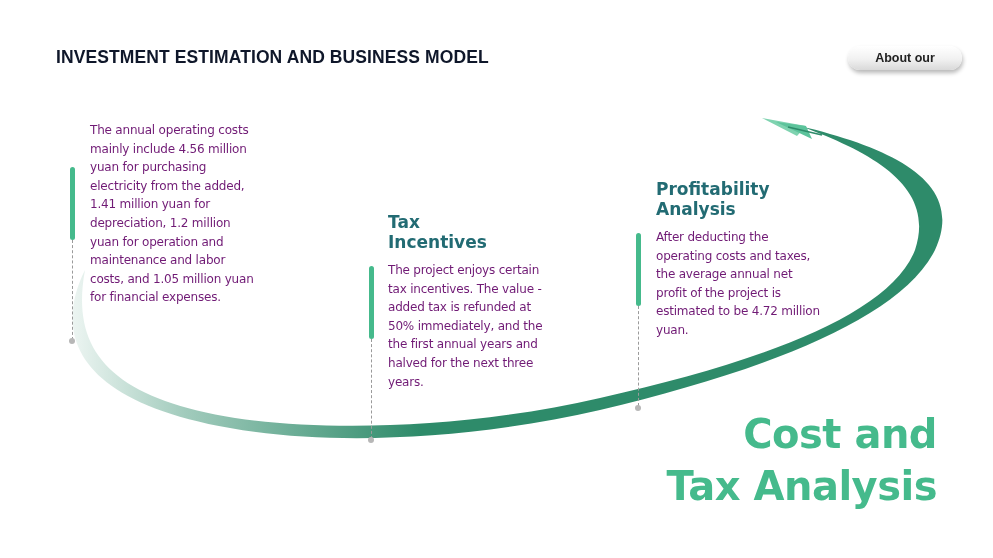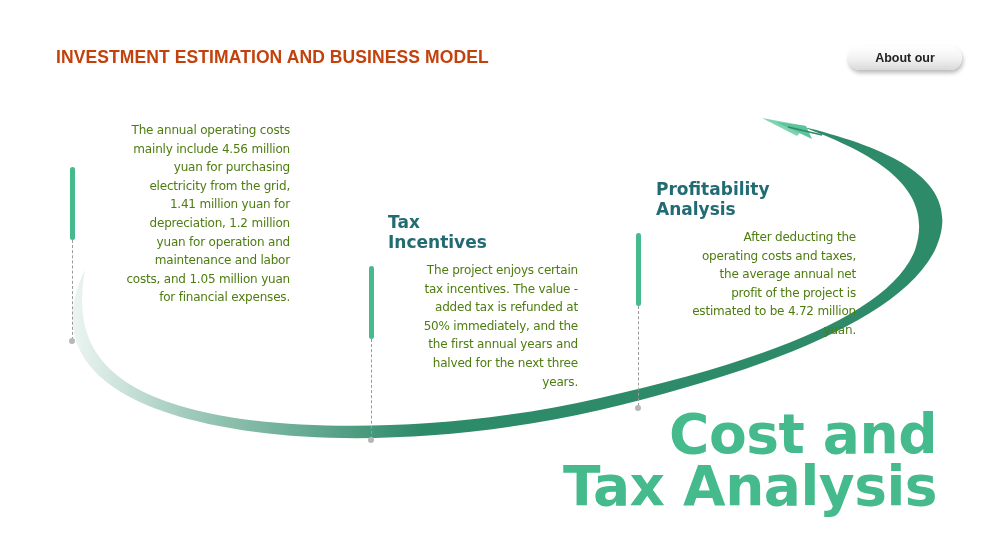--- a/index.html
+++ b/index.html
@@ -1,29 +1,29 @@
 <!DOCTYPE html>
 <html><head>
 <meta charset="utf-8">
 <style>
   html, body { margin:0; padding:0; background:#ffffff; }
   body { width:993px; height:558px; position:relative; overflow:hidden; font-family:"DejaVu Sans", sans-serif; }
-  .page-title { position:absolute; left:56px; top:47px; font-family:"Liberation Sans", sans-serif; font-weight:bold; font-size:17.5px; color:#c2410c; letter-spacing:0.1px; }
+  .page-title { position:absolute; left:56px; top:47px; font-family:"Liberation Sans", sans-serif; font-weight:bold; font-size:17.5px; color:#0f172a; letter-spacing:0.1px; }
   .about-btn { position:absolute; left:848px; top:46px; width:114px; height:24px; border-radius:12px;
     background:linear-gradient(180deg,#ffffff 0%,#f1f1f1 55%,#d9d9d9 100%);
     box-shadow:1px 3px 4px rgba(0,0,0,0.28); display:flex; align-items:center; justify-content:center;
     font-family:"Liberation Sans", sans-serif; font-weight:bold; font-size:12.5px; color:#222; cursor:pointer; }
   svg.arc { position:absolute; left:0; top:0; }
   .section { position:absolute; }
   .sec-title { font-family:"DejaVu Sans", sans-serif; font-weight:bold; color:#226b73; font-size:17px; line-height:20px; }
-  .sec-body { font-family:"DejaVu Sans", sans-serif; color:#4d7c0f; font-size:12px; line-height:18.6px; letter-spacing:-0.2px;text-align:right; }
+  .sec-body { font-family:"DejaVu Sans", sans-serif; color:#701a75; font-size:12px; line-height:18.6px; letter-spacing:-0.2px; }
   .bar { position:absolute; width:5px; border-radius:3px; background:#45ba8c; }
   .dash { position:absolute; width:0; border-left:1.3px dashed #9a9a9a; }
   .dot { position:absolute; width:6px; height:6px; border-radius:50%; background:#b7b7b7; }
-  .big-title { position:absolute; right:56px; top:408px; text-align:right; font-family:"DejaVu Sans", sans-serif; font-weight:bold; color:#45ba8c; font-size:55px; line-height:52px; letter-spacing:-0.5px; }
+  .big-title { position:absolute; right:56px; top:408px; text-align:right; font-family:"DejaVu Sans", sans-serif; font-weight:bold; color:#45ba8c; font-size:40px; line-height:52px; letter-spacing:-0.5px; }
 </style>
 </head>
 <body>
 
 <div class="page-title">INVESTMENT ESTIMATION AND BUSINESS MODEL</div>
 <div class="about-btn">About our</div>
 
 <svg class="arc" width="993" height="558" viewBox="0 0 993 558">
   <defs>
     <linearGradient id="arcGrad" x1="60" y1="0" x2="420" y2="0" gradientUnits="userSpaceOnUse">
@@ -49,21 +49,21 @@
     <path d="M 776 122 L 806 126 L 812 139 Z" fill="#5cc39b"></path>
     <path d="M 788 127 L 822 135" stroke="#2e8b6a" stroke-width="1.5" fill="none"></path>
   </g>
 </svg>
 
 <div class="section" style="left:90px; top:113px; width:200px;">
   <div class="sec-body" style="margin-top:8px;">
     <div>The annual operating costs</div>
     <div>mainly include 4.56 million</div>
     <div>yuan for purchasing</div>
-    <div>electricity from the grid,</div>
+    <div>electricity from the added,</div>
     <div>1.41 million yuan for</div>
     <div>depreciation, 1.2 million</div>
     <div>yuan for operation and</div>
     <div>maintenance and labor</div>
     <div>costs, and 1.05 million yuan</div>
     <div>for financial expenses.</div>
   </div>
 </div>
 <div class="bar" style="left:70px; top:167px; height:73px;"></div>
 <div class="dash" style="left:72px; top:240px; height:100px;"></div>

